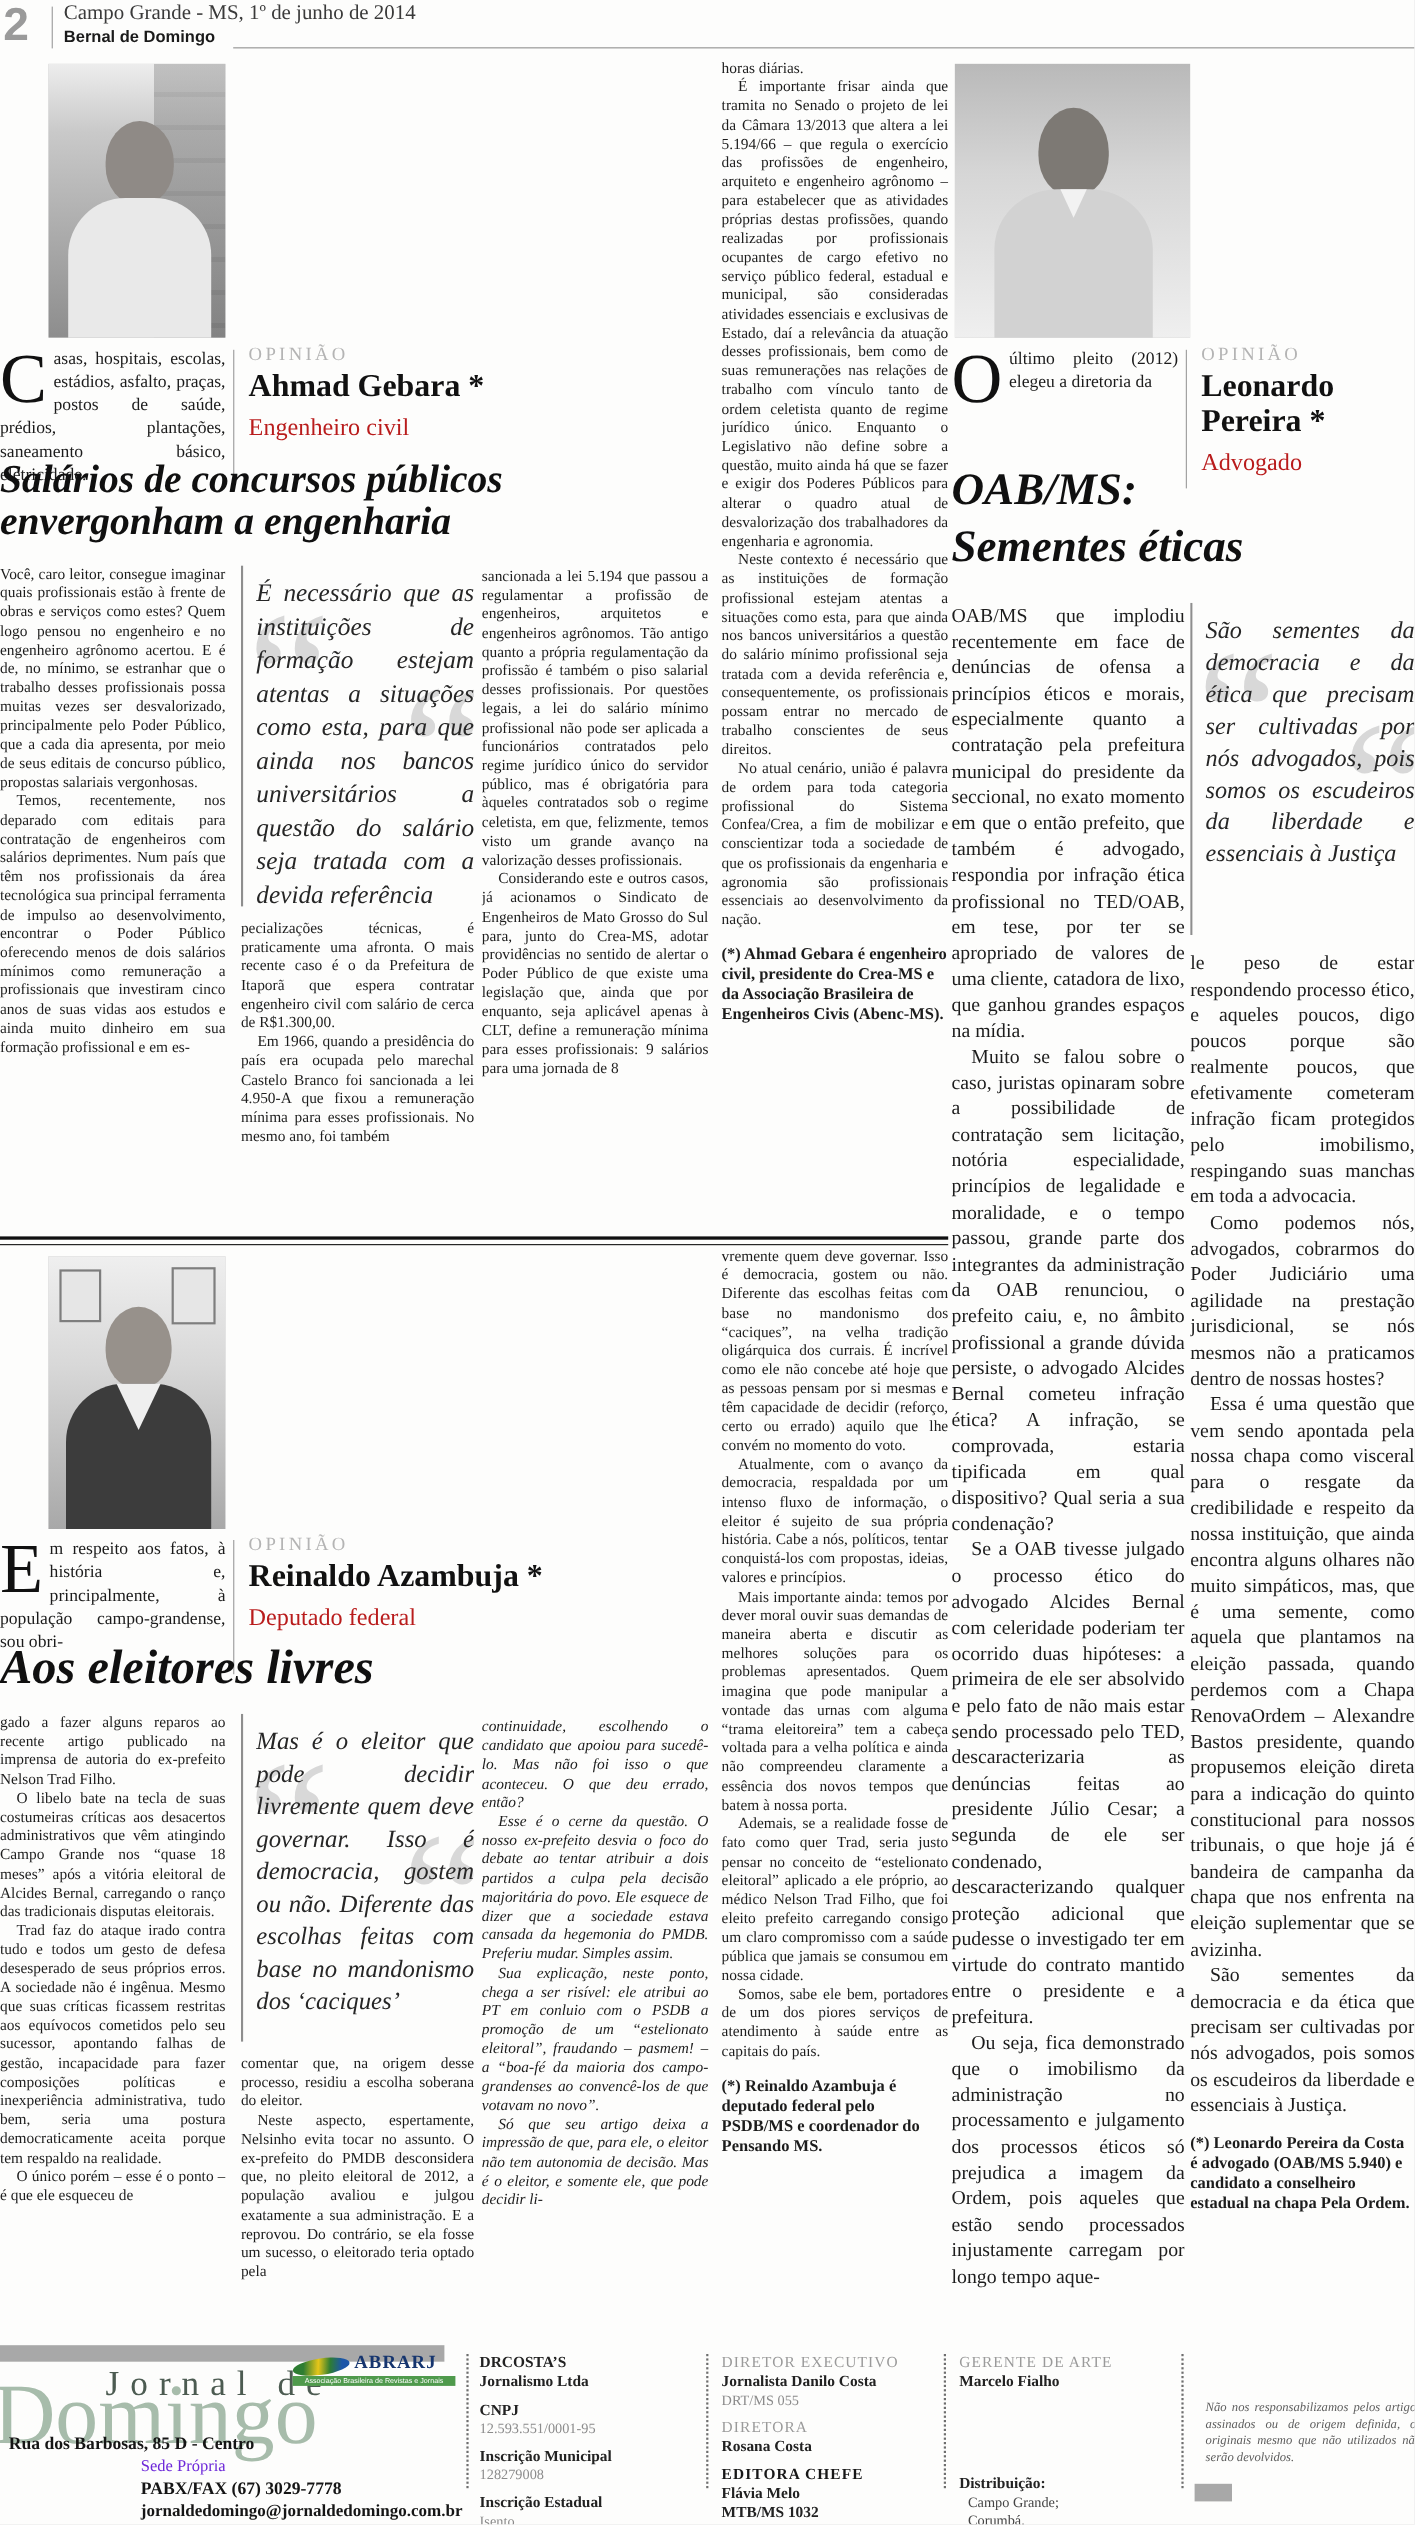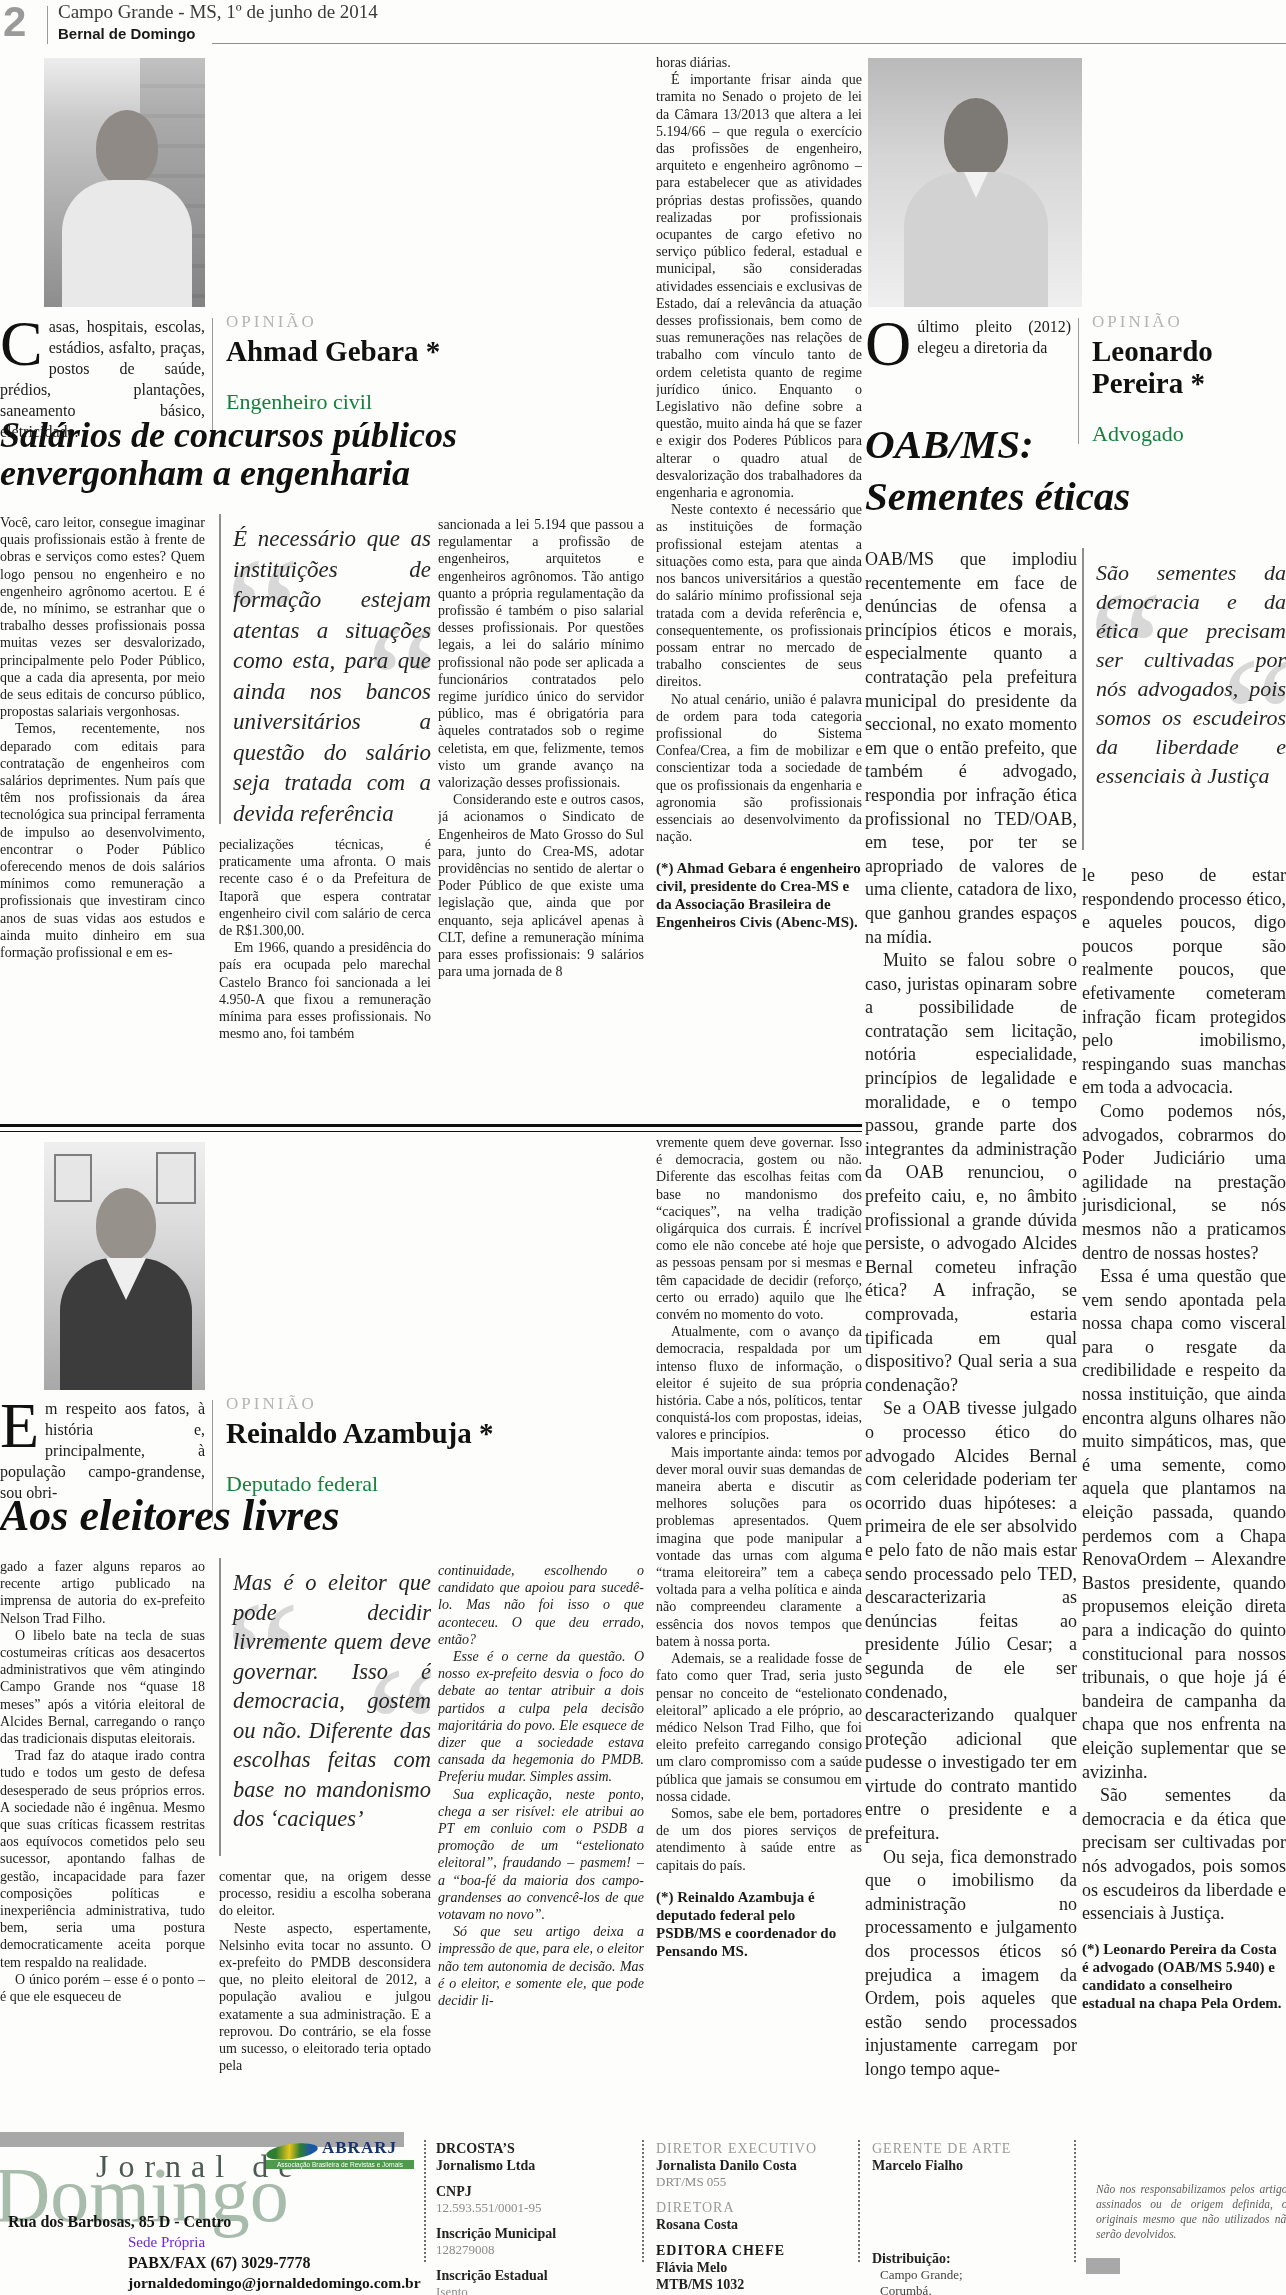--- a/index.html
+++ b/index.html
@@ -14,21 +14,21 @@
   
   .photo{position:absolute;overflow:hidden;background:#cfcfcf;}
   .ph-bg{position:absolute;inset:0;}
   .ph-head{position:absolute;border-radius:50% 50% 46% 46%;}
   .ph-torso{position:absolute;border-radius:40% 40% 0 0;}
   .ph-shirtv{position:absolute;width:0;height:0;}
   .ph-frame{position:absolute;background:#e6e6e6;border:2px solid #7e7e7e;}
   
   .kicker{font:17px/20px "Liberation Serif",serif;letter-spacing:3px;color:#b4b4b4;}
   .auth{font:bold 29px/32px "Liberation Serif",serif;color:#111;margin-top:3px;}
-  .role{font:22px/26px "Liberation Serif",serif;color:#15803d;margin-top:22px;}
+  .role{font:22px/26px "Liberation Serif",serif;color:#b91c1c;margin-top:8px;}
   .byline{position:absolute;}
   .vsep{position:absolute;width:1px;background:#9a9a9a;}
   .intro{position:absolute;font:16px/21px "Liberation Serif",serif;text-align:justify;color:#1b1b1b;overflow:hidden;}
   .dropcap{float:left;font:64px/50px "Liberation Serif",serif;padding:3px 6px 0 0;color:#111;}
   
   .headline{position:absolute;font-family:"Liberation Serif",serif;font-weight:bold;color:#101010;}
   .hl-italic{font-style:italic;}
   
   .col{position:absolute;font:14px/17.2px "Liberation Serif",serif;text-align:justify;color:#1c1c1c;overflow:hidden;}
   .col p{margin:0;text-indent:15px;}

